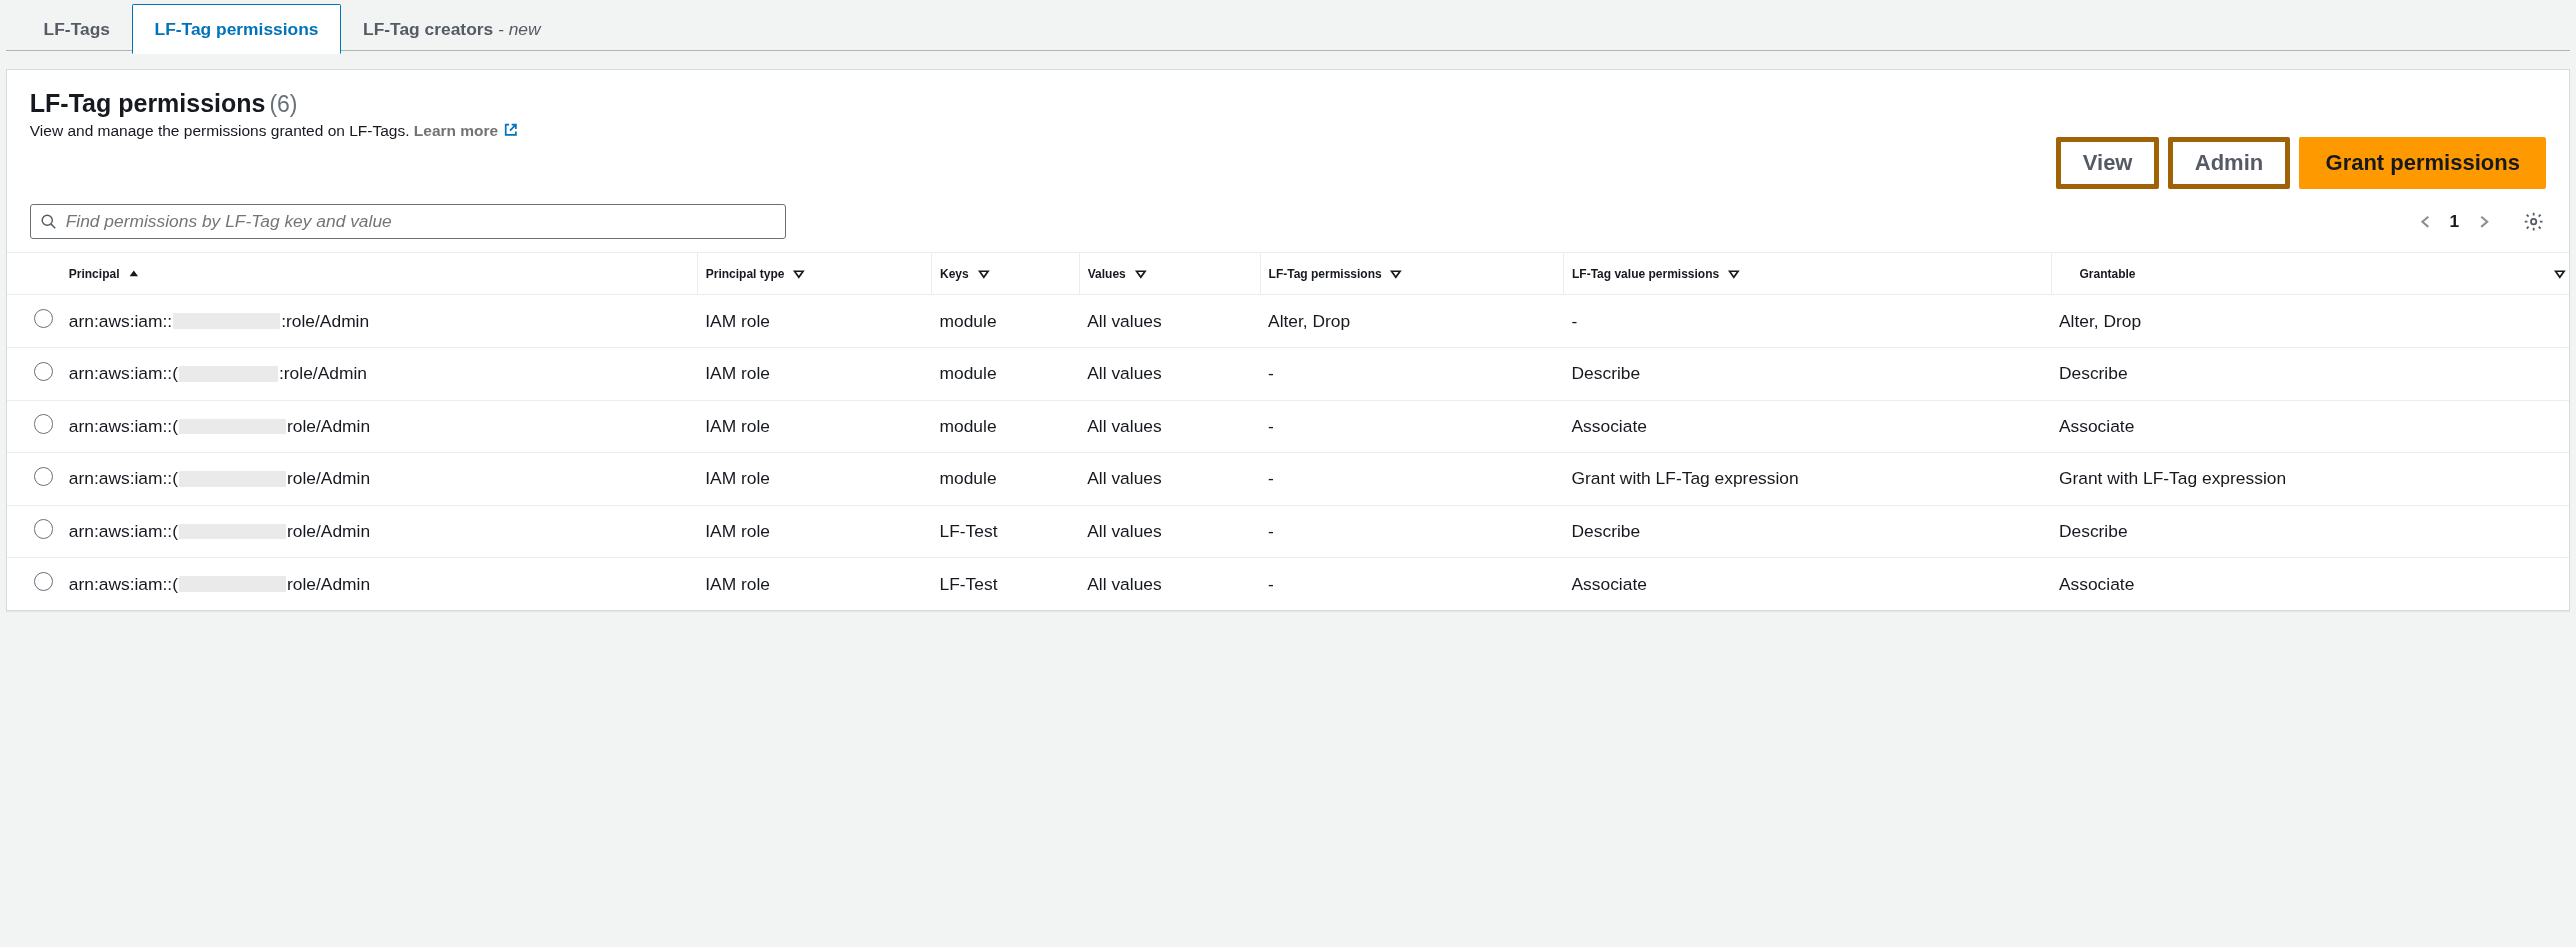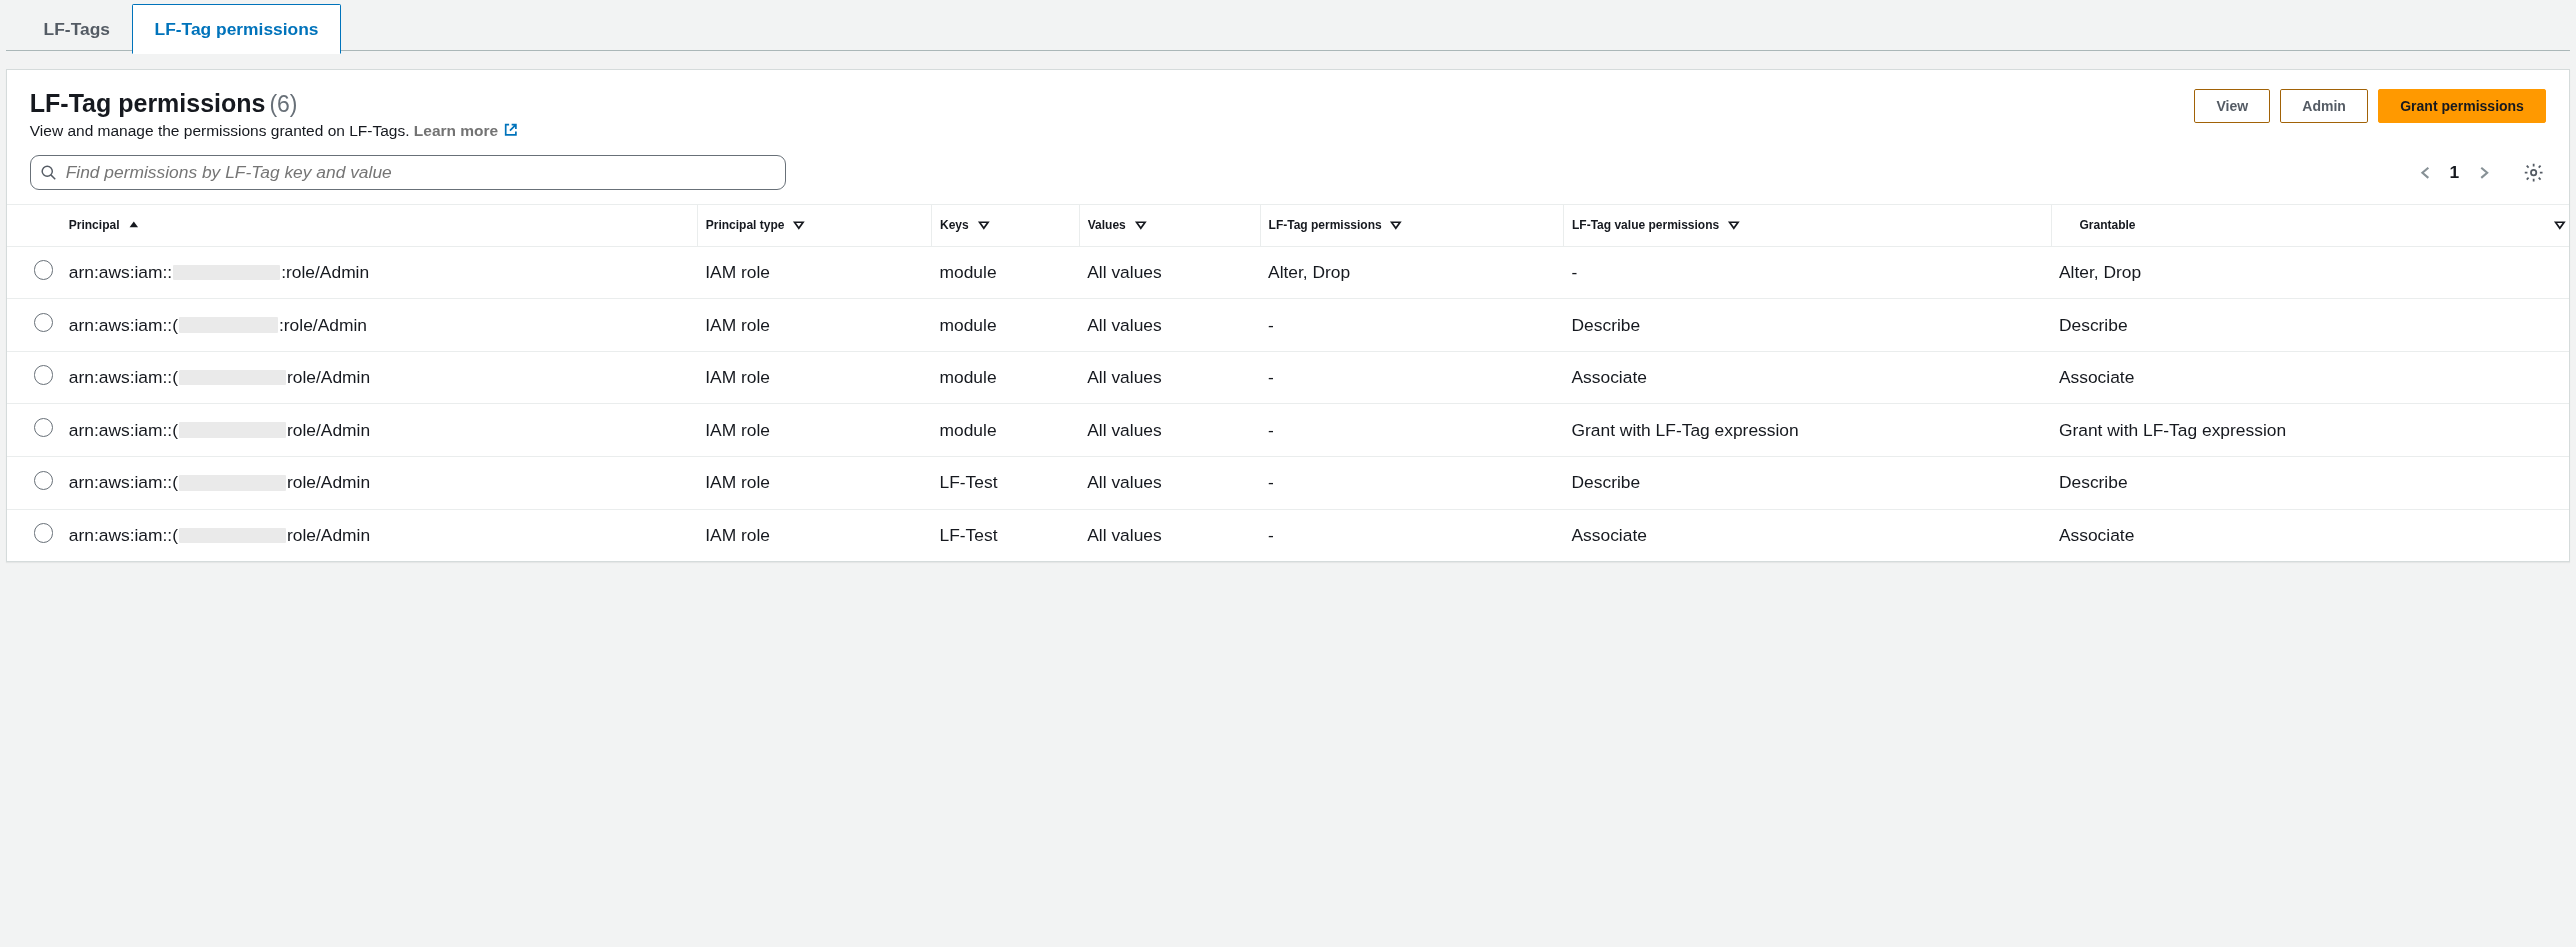--- a/index.html
+++ b/index.html
@@ -57,46 +57,47 @@
   .title-line { display: flex; align-items: baseline; gap: 3.9px; }
   .title { font-size: 25px; font-weight: 700; }
   .count { font-size: 23px; font-weight: 400; color: #687078; }
   .subtitle { font-size: 15.5px; color: #16191f; }
   .learn-more { color: #737373; text-decoration: none; font-weight: 700; }
   .ext-icon { width: 13.6px; height: 13.6px; stroke: #0073bb; fill: none; stroke-width: 2; display: inline-block; vertical-align: -1px; margin-left: 1.9px; }
 
   .btns { display: flex; gap: 9.7px; align-items: center; }
   .btn {
     padding: 7.8px 21.3px;
-    font-size: 14px;
+    font-size: 22px;
     font-weight: 700;
     border-radius: 1.9px;
     cursor: pointer;
-    border: 1px solid #a16207;
+    border: 5px solid #a16207;
     background: #fff;
     color: #545b64;
+    margin-top: 48px;
   }
   .btn-primary {
     background: #ff9900;
     border-color: #ff9900;
     color: #16191f;
   }
 
   
   .controls {
     display: flex;
     align-items: center;
     padding: 3.9px 23px 13.6px 23px;
     gap: 15.5px;
   }
   .search {
     display: flex;
     align-items: center;
     border: 1px solid #687078;
-    border-radius: 9px;
+    border-radius: 3px;
     padding: 5.8px 9.7px;
     flex: 0 0 756px;
   }
   .search svg { width: 17.4px; height: 17.4px; stroke: #545b64; stroke-width: 2; fill: none; margin-right: 7.8px; }
   .search input {
     border: none;
     outline: none;
     flex: 1;
     font-size: 17.4px;
     font-style: italic;
@@ -153,20 +154,23 @@
   .principal-cell { display: flex; align-items: center; }
 </style>
 </head>
 <body>
 
 <div class="page">
 
   <div class="tabs">
     <div class="tab">LF-Tags</div>
     <div class="tab active">LF-Tag permissions</div>
+    <div class="tab">
+      <span>LF-Tag creators</span><span class="new"> - new</span>
+    </div>
   </div>
 
   <div class="panel">
 
     <div class="panel-header">
       <div class="title-block">
         <div class="title-line">
           <span class="title">LF-Tag permissions</span>
           <span class="count">(6)</span>
         </div>

